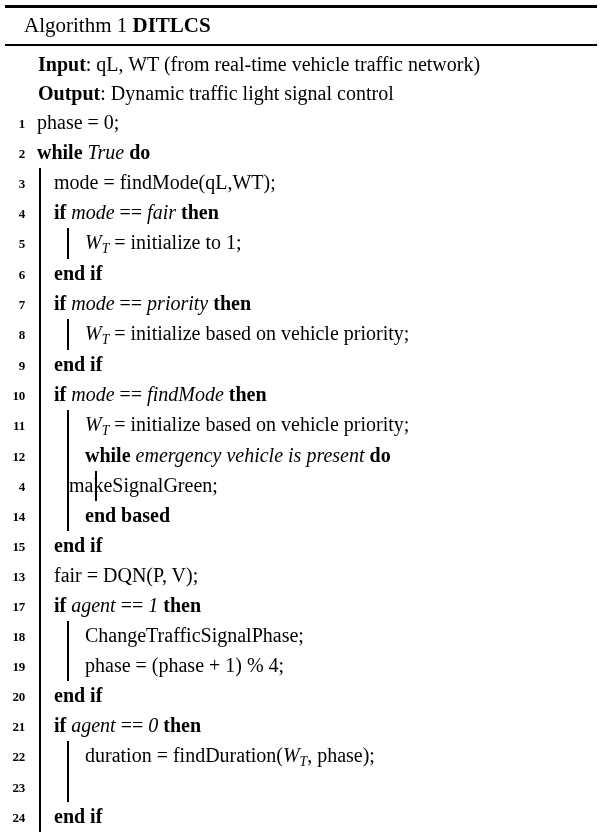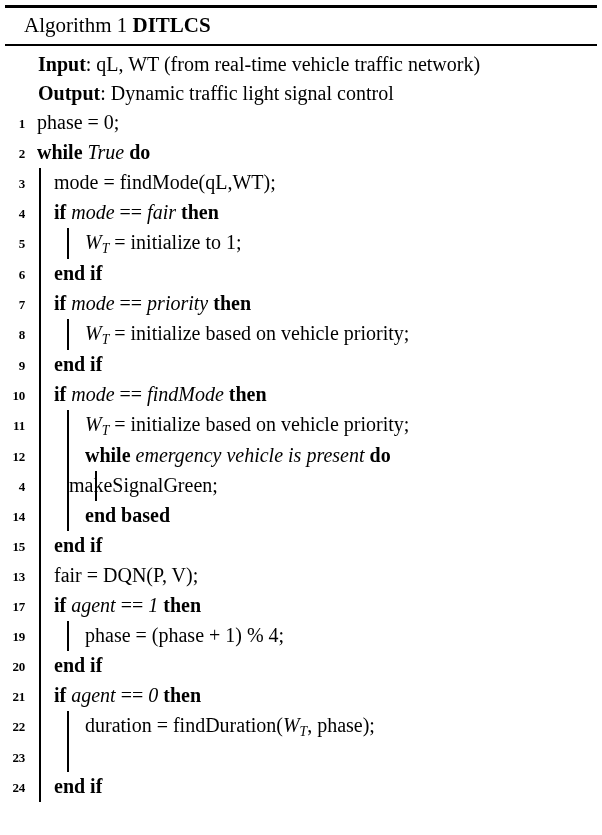--- a/index.html
+++ b/index.html
@@ -262,20 +262,28 @@
           <div class="guide g1"></div>
         </div>
         <div class="lineno">17</div>
         <div class="code-text ind1"><span class="b">if</span> <span class="i">agent</span> == <span class="i">1</span> <span class="b">then</span></div>
       </div>
       <div class="code-line">
         <div class="guides">
           <div class="guide g1"></div>
           <div class="guide g2"></div>
         </div>
+        <div class="lineno">18</div>
+        <div class="code-text ind2">ChangeTrafficSignalPhase;</div>
+      </div>
+      <div class="code-line">
+        <div class="guides">
+          <div class="guide g1"></div>
+          <div class="guide g2"></div>
+        </div>
         <div class="lineno">19</div>
         <div class="code-text ind2">phase = (phase + 1) % 4;</div>
       </div>
       <div class="code-line">
         <div class="guides">
           <div class="guide g1"></div>
         </div>
         <div class="lineno">20</div>
         <div class="code-text ind1"><span class="b">end if</span></div>
       </div>

